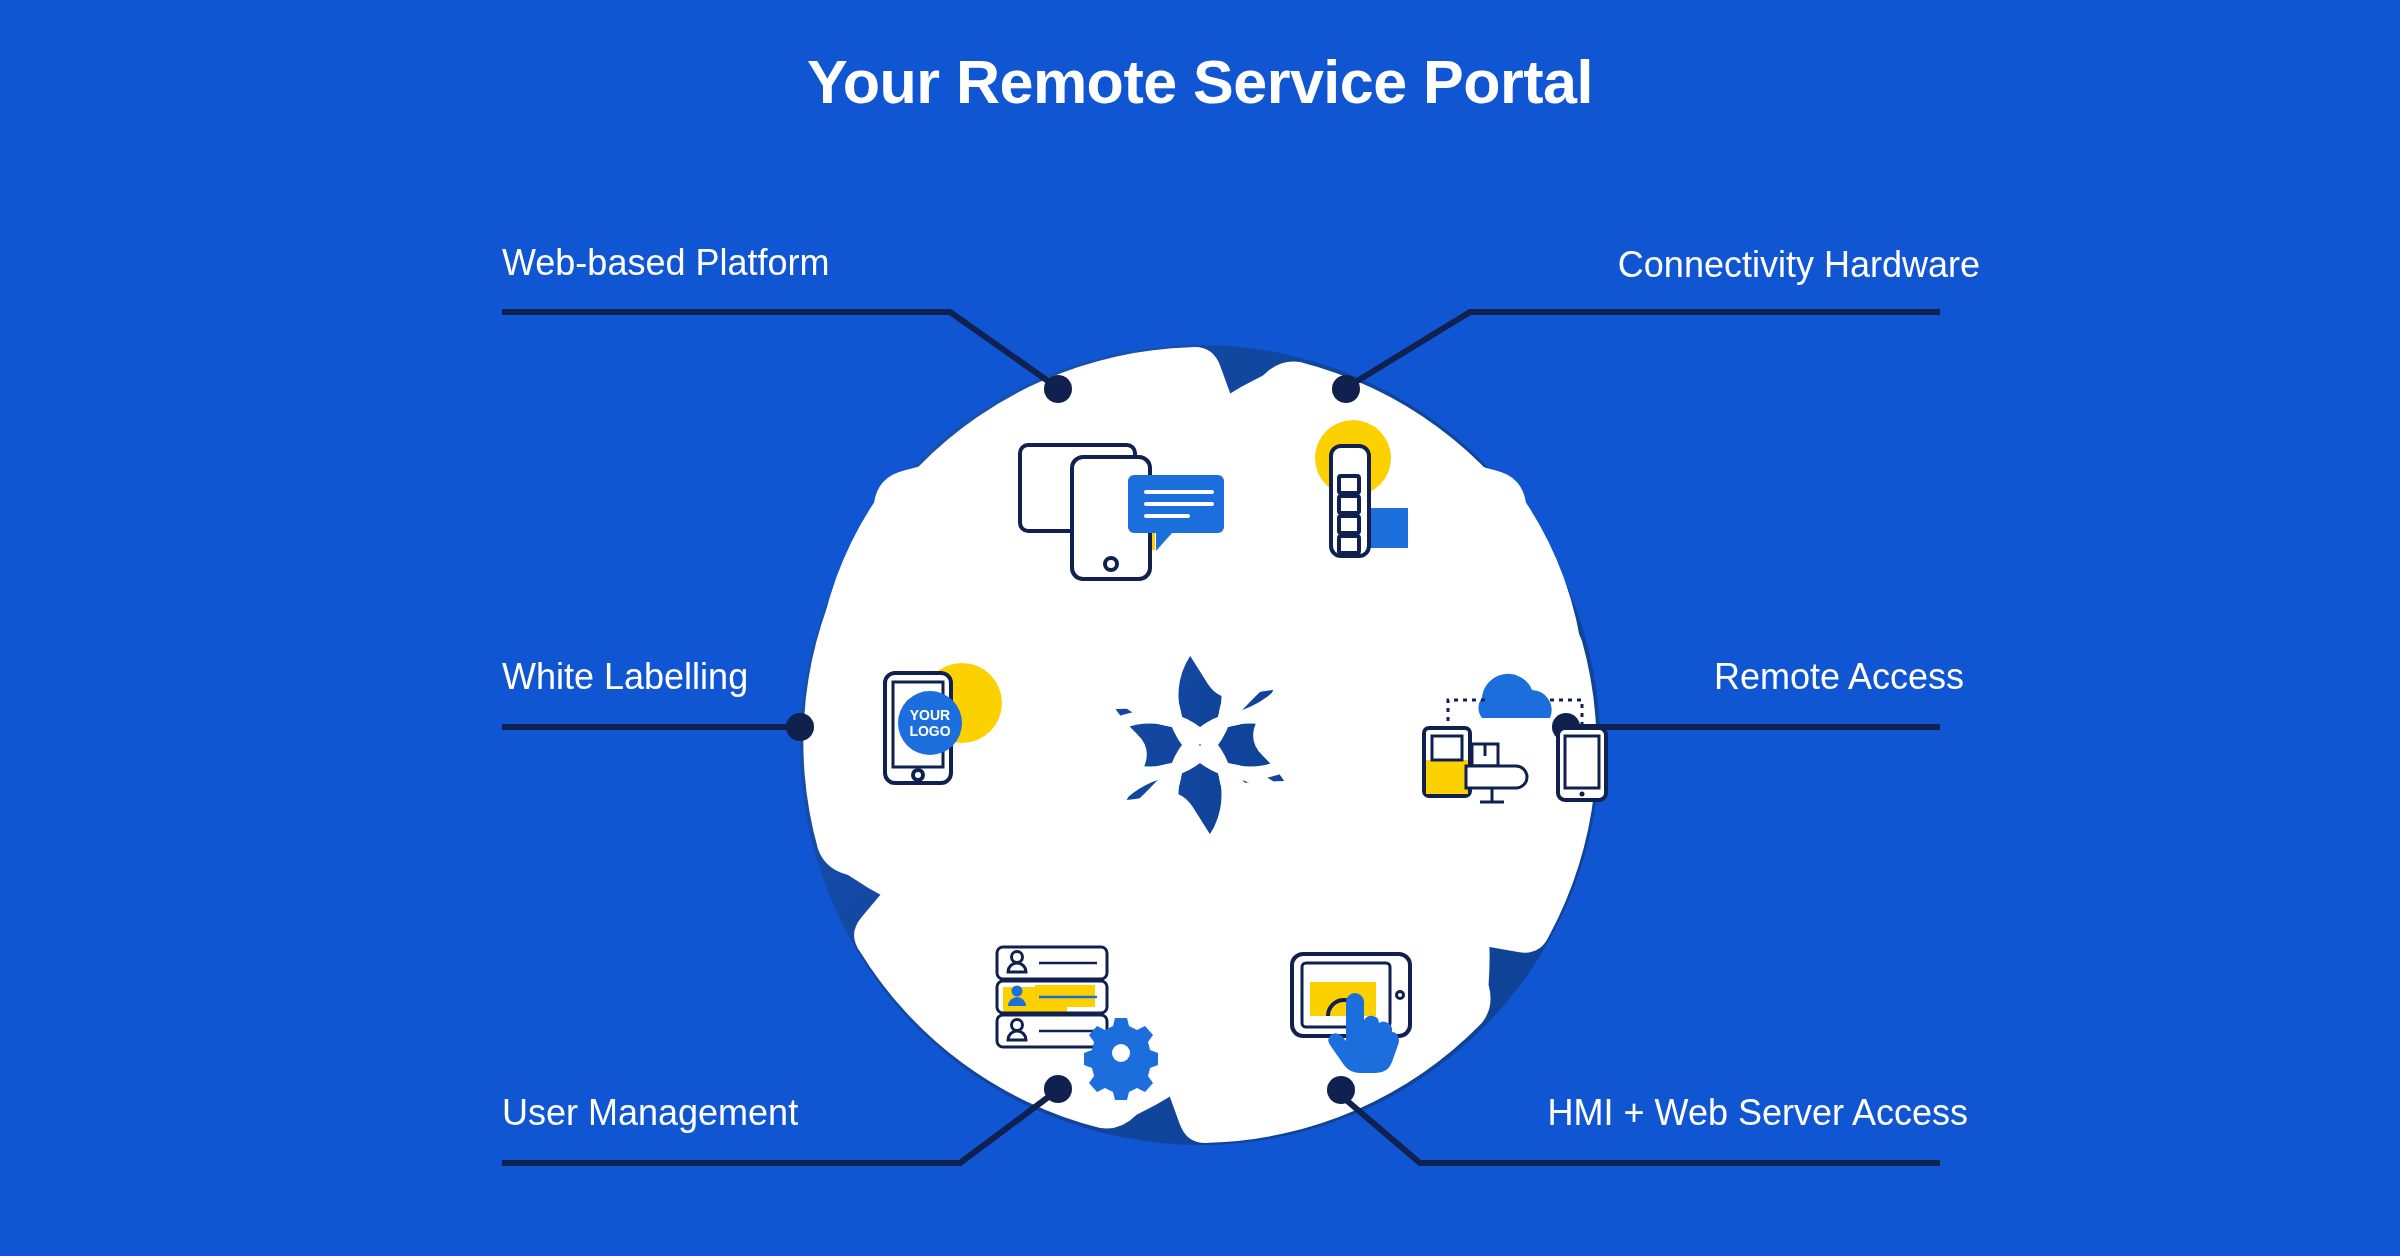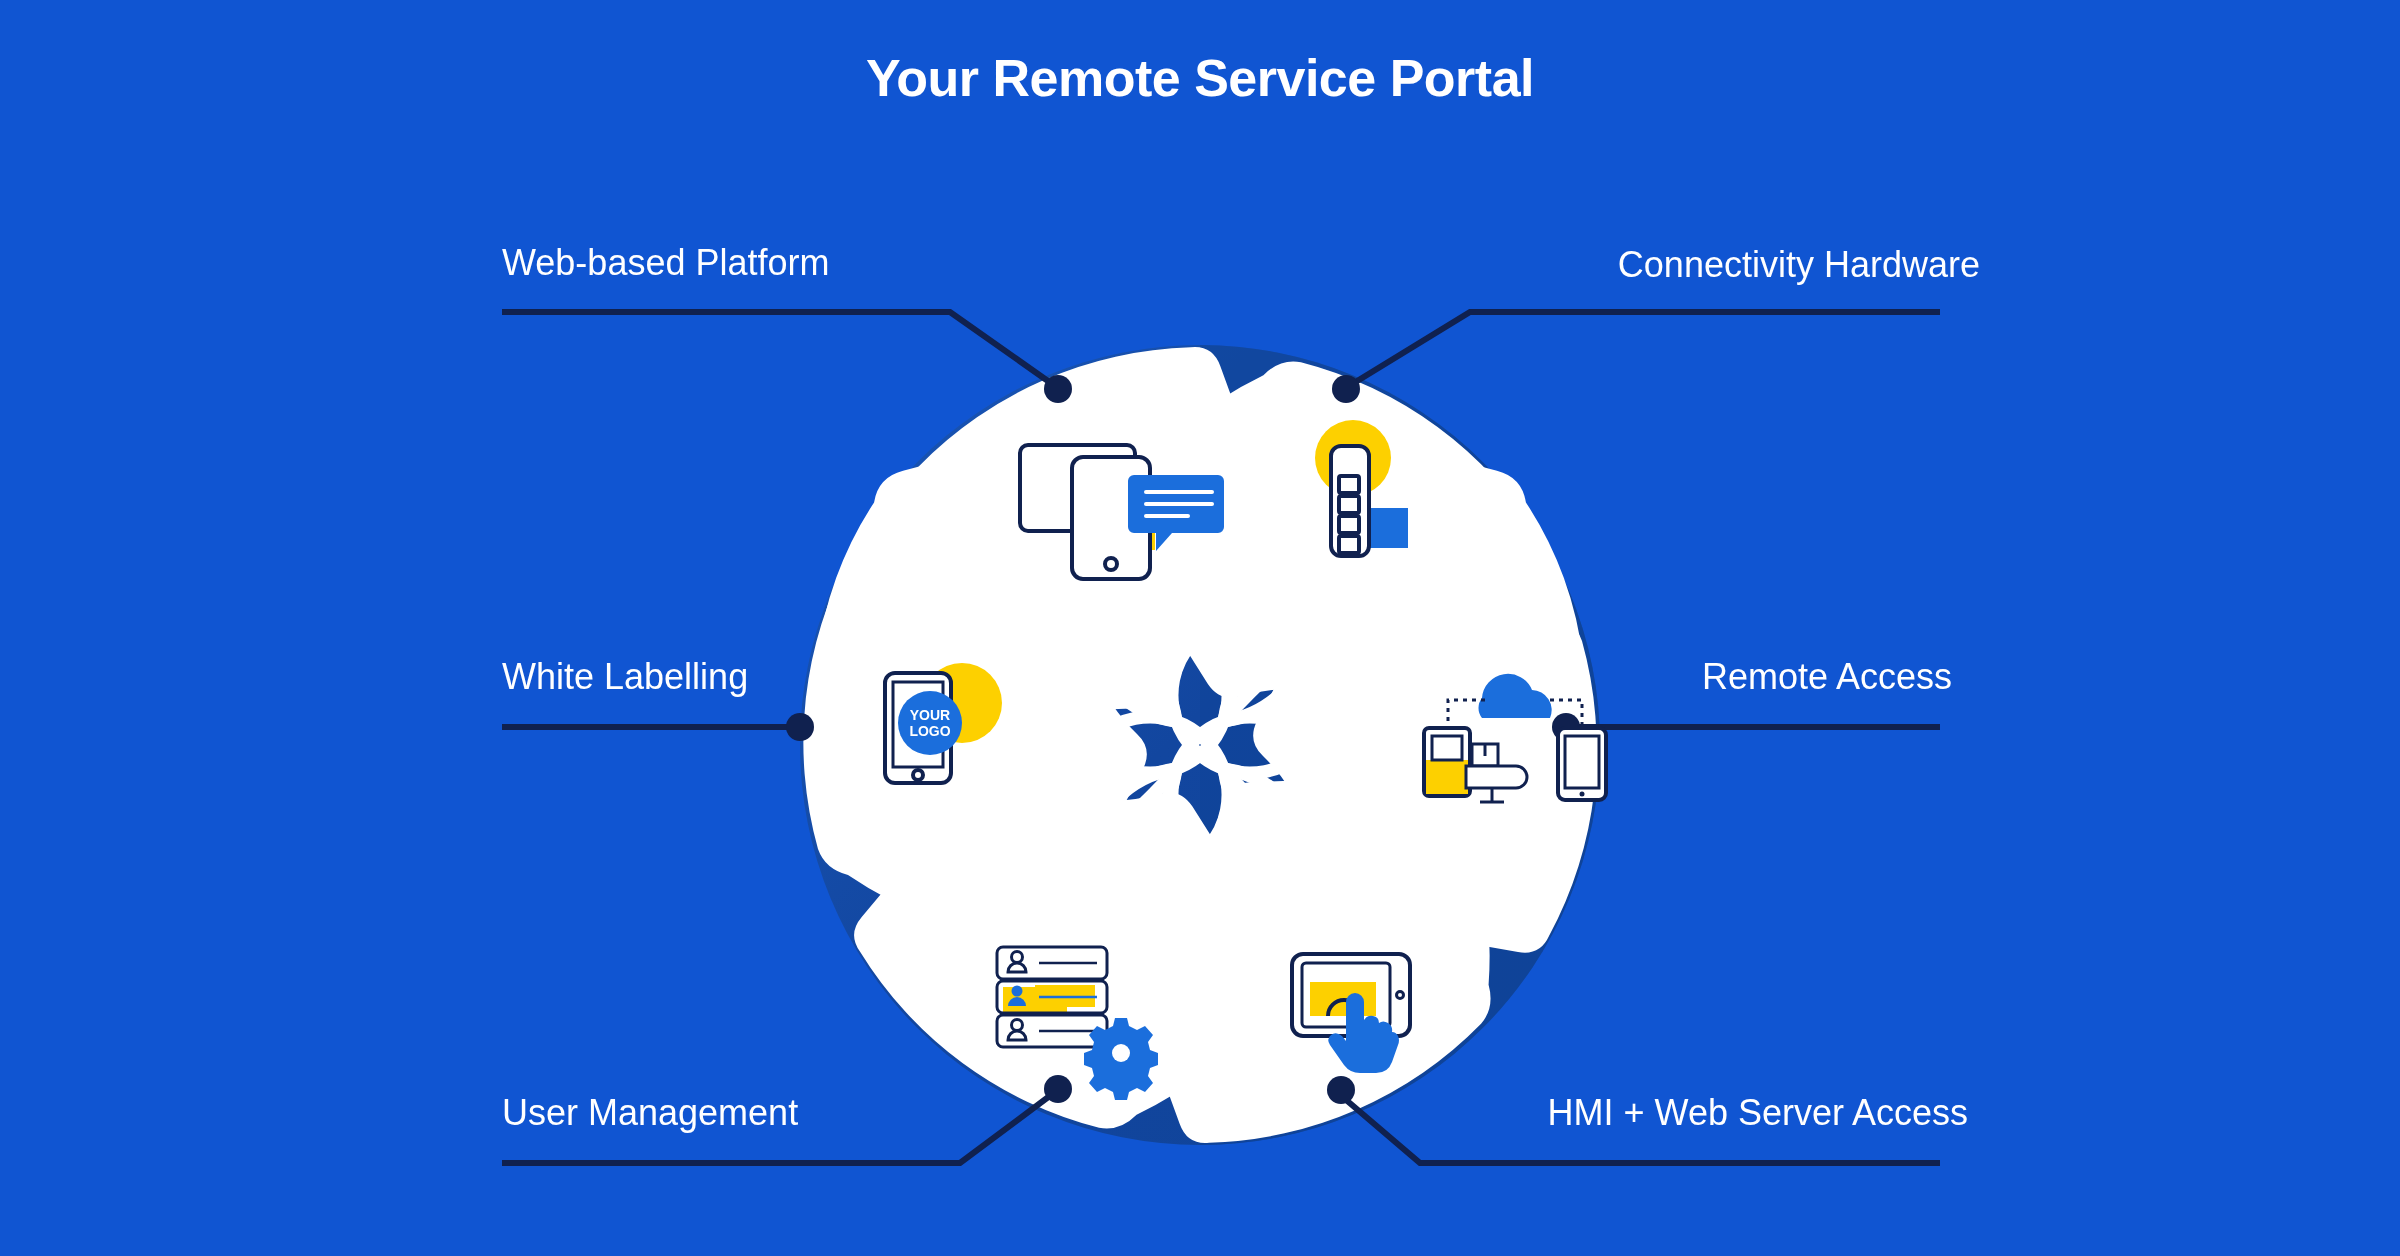--- a/index.html
+++ b/index.html
@@ -29,21 +29,21 @@
     height: 1256px;
     display: block;
   }
   .page-title {
     position: absolute;
     left: 0;
     top: 52px;
     width: 2400px;
     text-align: center;
     color: #ffffff;
-    font-size: 52px;
+    font-size: 61px;
     font-weight: bold;
     letter-spacing: -0.5px;
     line-height: 1;
     font-family: "Liberation Sans", sans-serif;
     white-space: nowrap;
   }
   .seg-label {
     position: absolute;
     color: #ffffff;
     font-size: 36px;
@@ -51,21 +51,21 @@
     line-height: 1;
     white-space: nowrap;
     font-family: "Liberation Sans", sans-serif;
   }
   .lbl-left  { text-align: left; }
   .lbl-right { text-align: right; }
   .lbl-web   { left: 502px;  top: 245px; }
   .lbl-white { left: 502px;  top: 659px; }
   .lbl-user  { left: 502px;  top: 1095px; text-align: center; }
   .lbl-conn  { right: 420px; top: 247px; }
-  .lbl-rem   { right: 448px; top: 659px; }
+  .lbl-rem   { right: 436px; top: 659px; }
   .lbl-hmi   { right: 432px; top: 1095px; }
 </style>
 </head>
 <body>
 
 <div id="stage">
 
   <svg viewBox="0 0 2400 1256" xmlns="http://www.w3.org/2000/svg">
     <defs>
       <clipPath id="clip-seg-tl">

